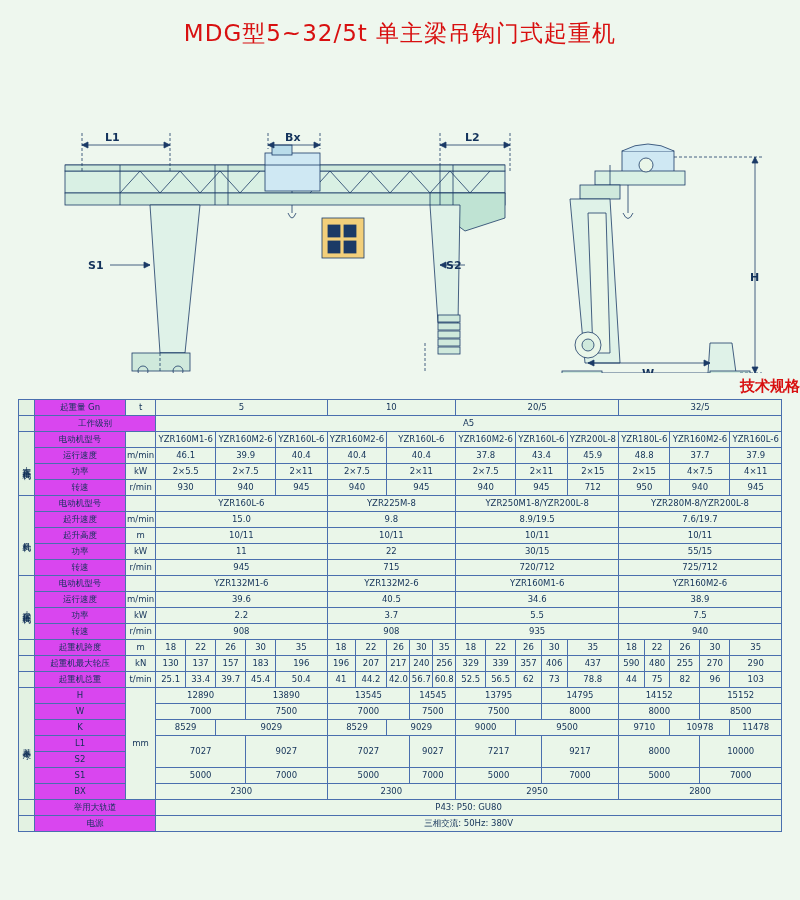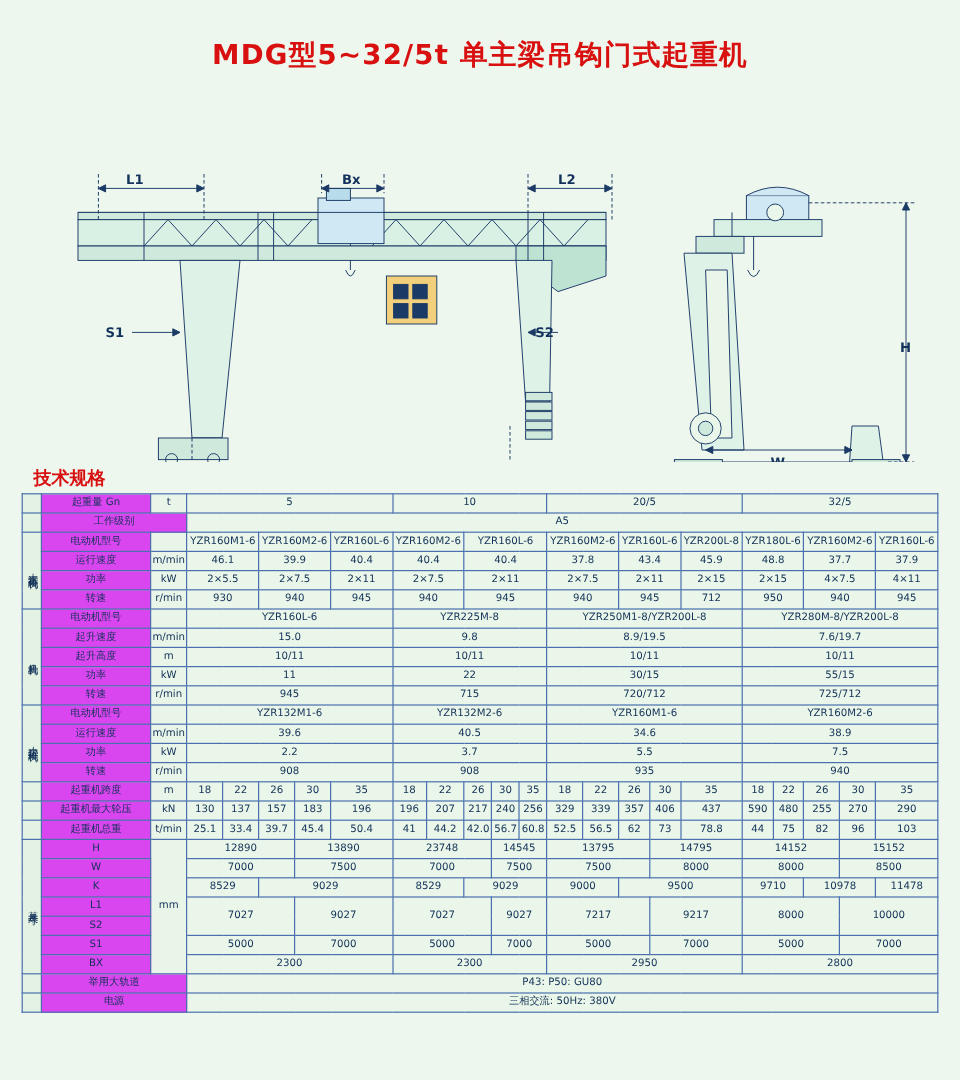--- a/index.html
+++ b/index.html
@@ -9,39 +9,40 @@
     font-family:"DejaVu Sans","Liberation Sans",sans-serif;
     color:#14335c;
     overflow:hidden;
   }
   .page{position:relative;width:800px;height:900px;box-sizing:border-box;}
 
   
   .title{
     text-align:center;
     font-size:23px;
-    font-weight:bold;
+    font-weight:normal;
     color:#d81010;
     letter-spacing:1px;
-    padding-top:30px;
+    padding-top:18px;
     font-family:"DejaVu Sans",sans-serif;
   }
 
   
   .drawing{
     position:relative;
     width:780px;height:320px;
     margin:4px auto 0 auto;
   }
   .drawing svg{display:block;}
 
   
   .spec-head{
     font-size:15px;font-weight:bold;color:#d81010;
     margin:4px 0 3px 28px;
+    text-align:right;
   }
 
   
   table.spec{
     border-collapse:collapse;
     width:764px;
     margin:0 auto;
     font-size:8.5px;
     line-height:1.05;
     background:#eaf6e9;
@@ -449,21 +450,21 @@
       <td>96</td>
       <td>103</td>
     </tr>
 
     <tr>
       <td class="side" rowspan="7"><span class="vert">基本尺寸</span></td>
       <td class="lbl">H</td>
       <td class="unit" rowspan="7">mm</td>
       <td colspan="3">12890</td>
       <td colspan="2">13890</td>
-      <td colspan="3">23748</td>
+      <td colspan="3">13545</td>
       <td colspan="2">14545</td>
       <td colspan="3">13795</td>
       <td colspan="2">14795</td>
       <td colspan="3">14152</td>
       <td colspan="2">15152</td>
     </tr>
     <tr>
       <td class="lbl">W</td>
       <td colspan="3">7000</td>
       <td colspan="2">7500</td>

